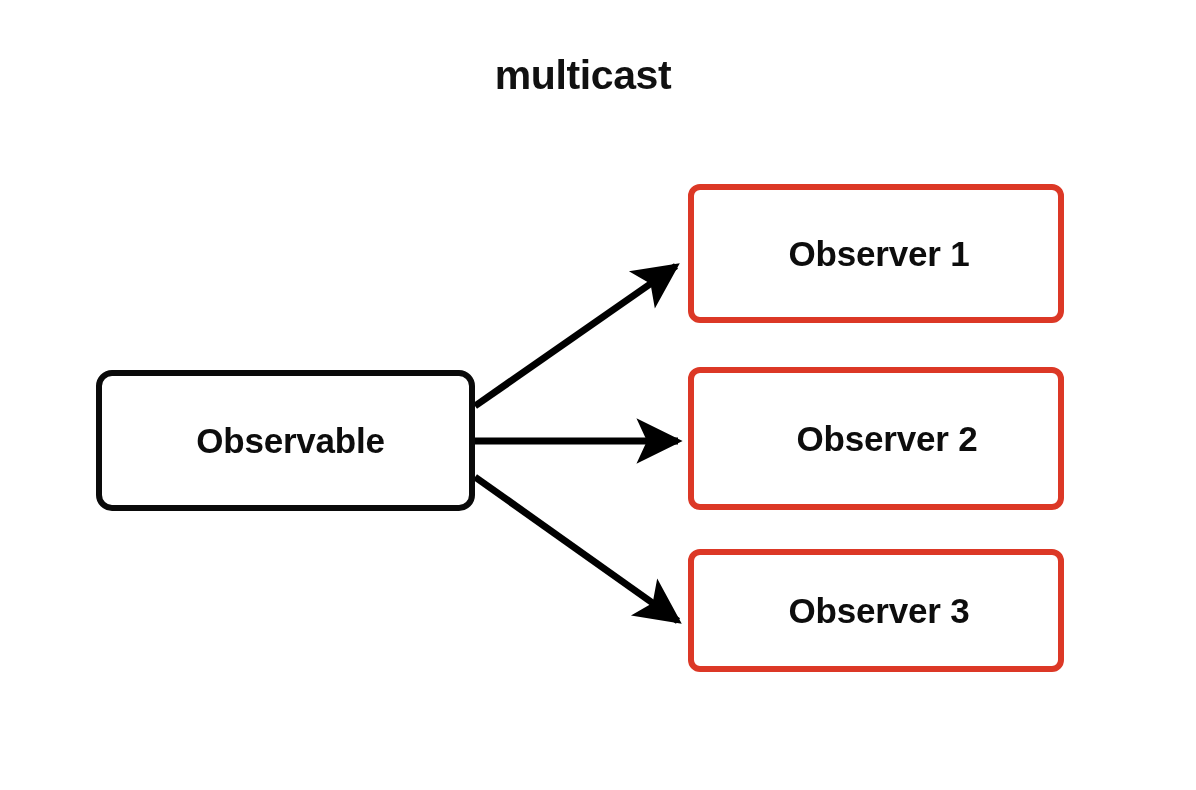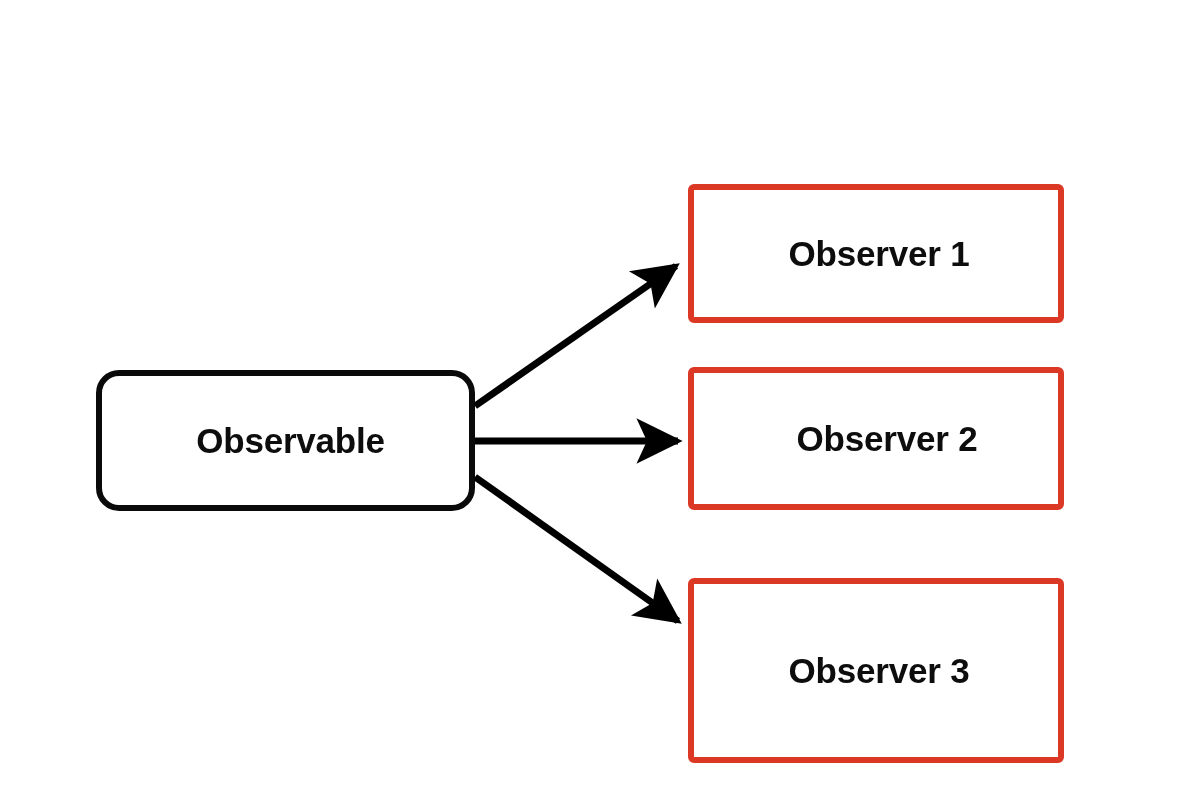--- a/index.html
+++ b/index.html
@@ -53,44 +53,45 @@
     white-space: nowrap;
     line-height: 1;
   }
   
   #node-observable {
     left: 96px;
     top: 370px;
     width: 379px;
     height: 141px;
     border: 6px solid #0a0a0a;
-    border-radius: 23px;
+    border-radius: 16px;
   }
   #node-observable .node-label {
     transform: translateX(5px);
   }
   
   .observer-box {
     left: 688px;
     width: 376px;
     border: 6px solid #DC3826;
-    border-radius: 6px;
+    border-radius: 12px;
   }
   #node-observer-1 { top: 184px; height: 139px; }
   #node-observer-2 { top: 367px; height: 143px; padding-left: 16px; }
-  #node-observer-3 { top: 578px; height: 185px; }
+  #node-observer-3 { top: 549px; height: 123px; }
   .observer-box .node-label {
     transform: translateX(3px);
   }
 </style>
 </head>
 <body>
 
 <div id="canvas">
 
+  <div class="diagram-title">multicast</div>
 
   <svg id="diagram-svg" viewBox="0 0 1196 790">
     <defs>
       <marker id="arrowhead" viewBox="0 0 12 12" refX="10.5" refY="6" markerWidth="7.2" markerHeight="7.2" orient="auto-start-reverse">
         <path d="M 0.6 0.6 L 11.6 6 L 0.6 11.4 L 3.1 6 Z" fill="#000000"></path>
       </marker>
     </defs>
 
     <line x1="475" y1="406" x2="676" y2="266" stroke="#000000" stroke-width="7" stroke-linecap="butt" marker-end="url(#arrowhead)"></line>
 

